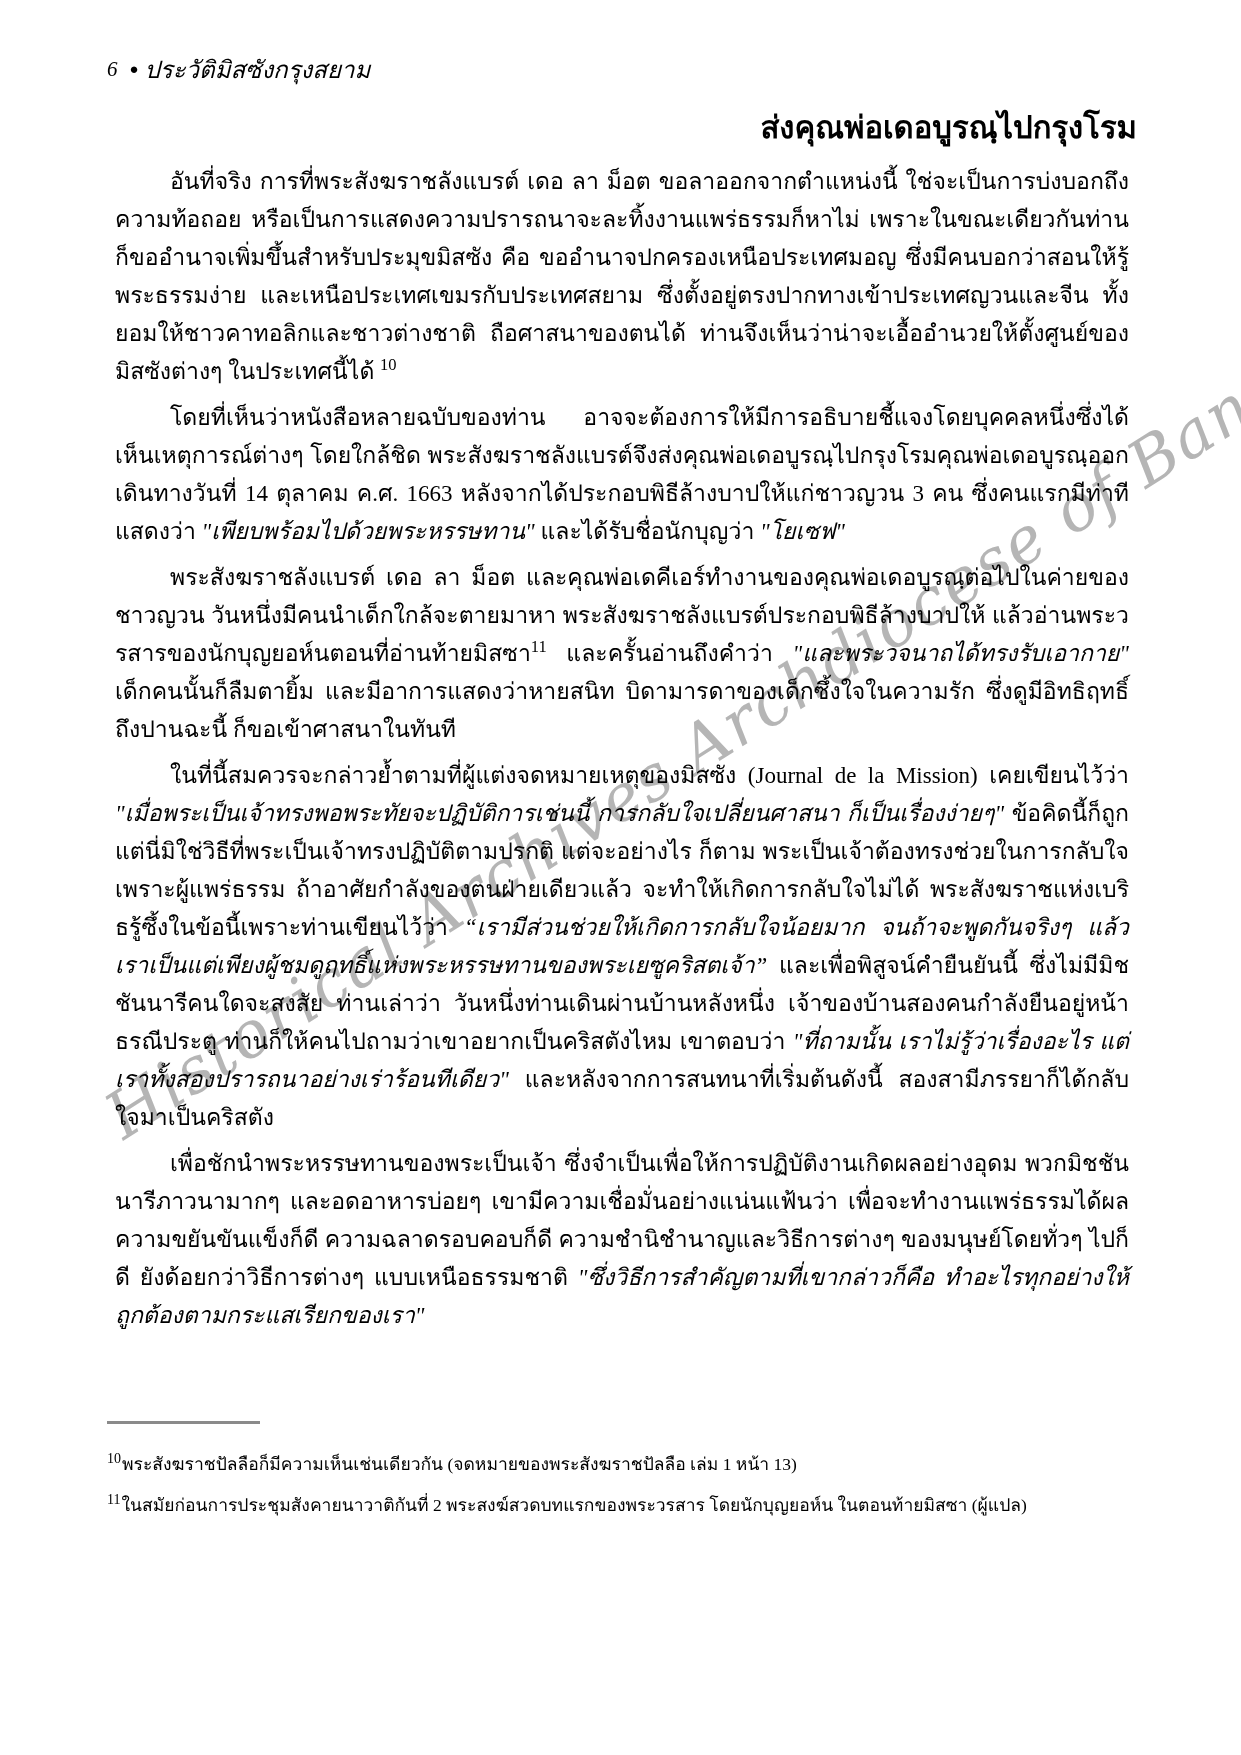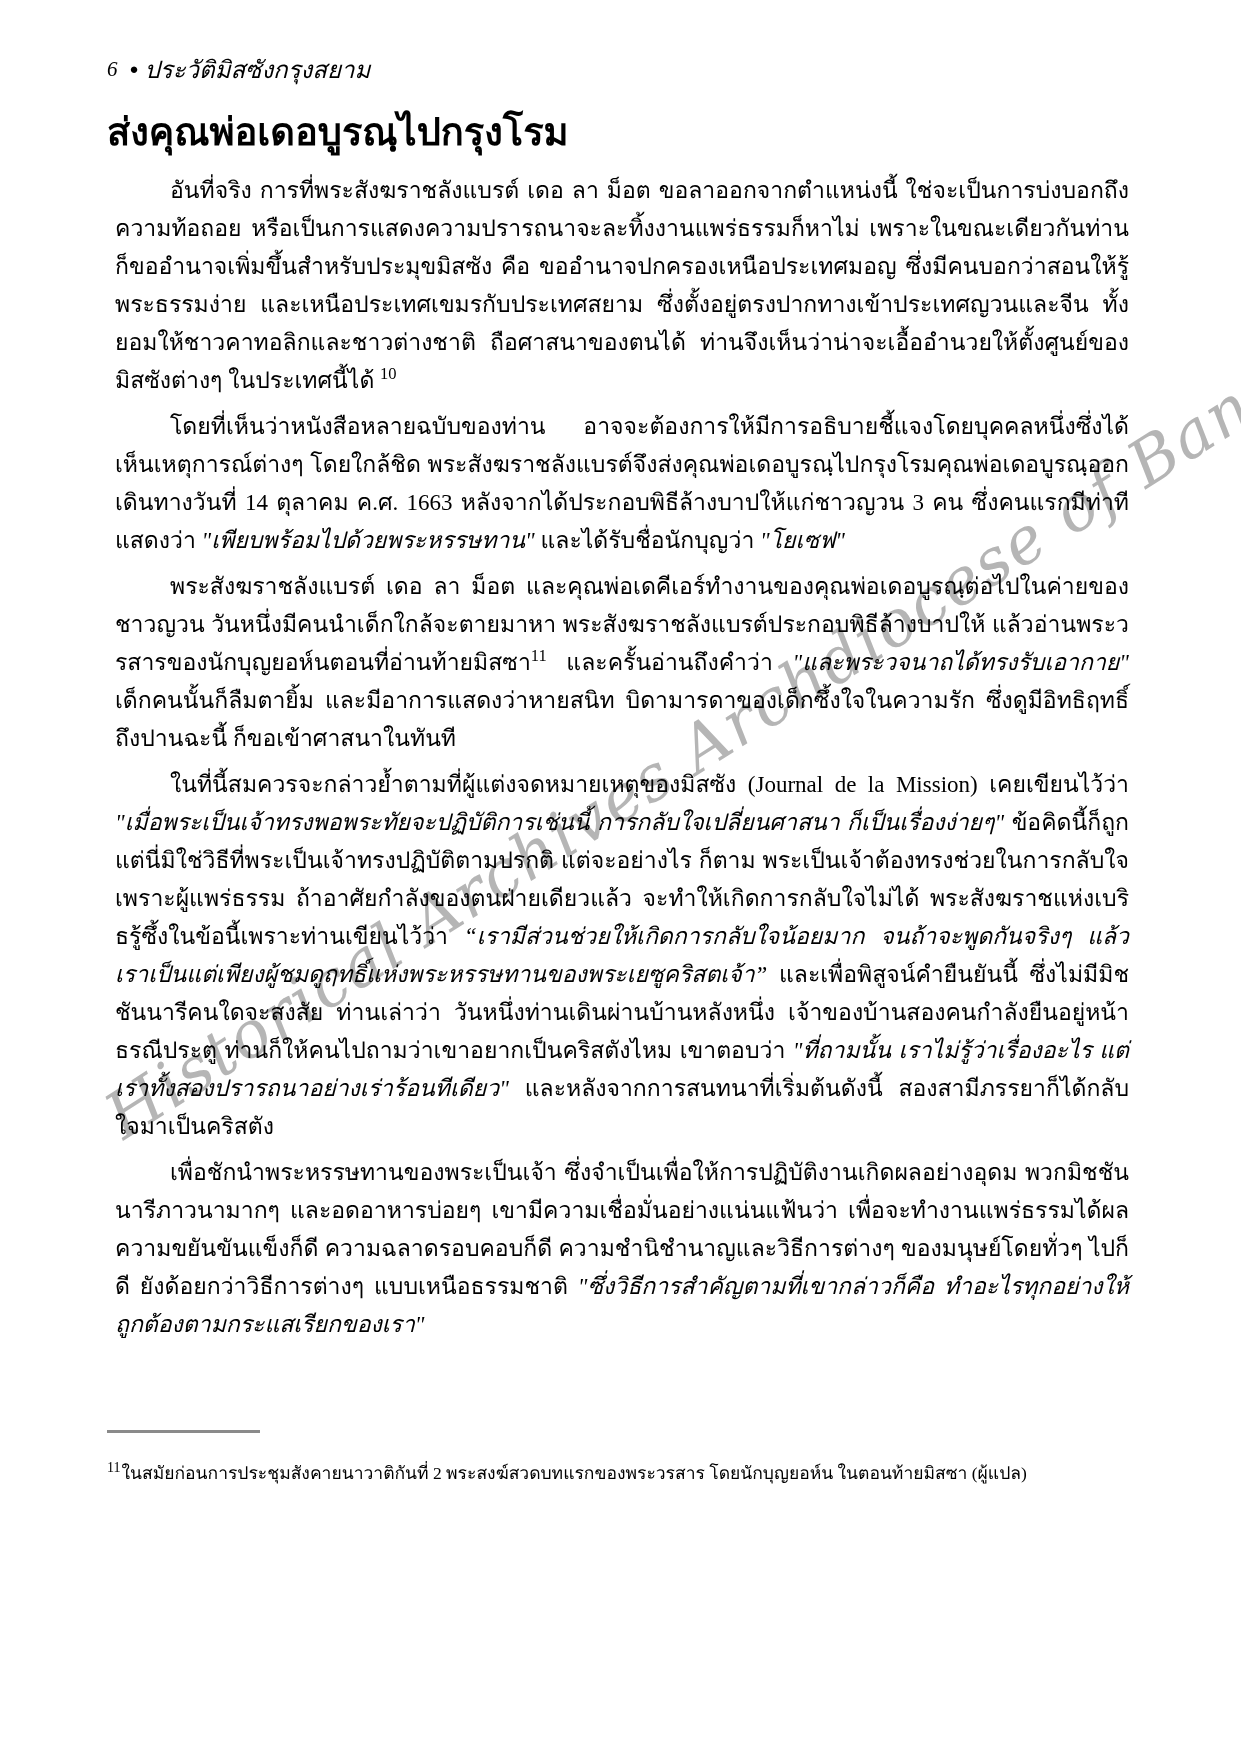--- a/index.html
+++ b/index.html
@@ -31,23 +31,24 @@
     font-size: 15px;
     line-height: 1;
     margin-left: 6px;
   }
   .running-title { font-style: italic; font-size: 24px; }
 
   
   .section-heading {
     font-family: "Liberation Sans", sans-serif;
     font-weight: bold;
-    font-size: 38px;
+    font-size: 31px;
     line-height: 1.35;
     margin: 22px 0 14px 0;
+    text-align: right;
   }
   .section-heading:first-child { margin-top: 0; }
 
   
   .par {
     font-size: 23px;
     line-height: 38px;
     text-align: justify;
     text-indent: 55px;
     margin: 8px;
@@ -113,16 +114,17 @@
       <div class="section-heading">ส่งคุณพ่อเดอบูรณฺไปกรุงโรม</div>
       <p class="par"><span>อันที่จริง การที่พระสังฆราชลังแบรต์ เดอ ลา ม็อต ขอลาออกจากตำแหน่งนี้ ใช่จะเป็นการบ่งบอกถึงความท้อถอย หรือเป็นการแสดงความปรารถนาจะละทิ้งงานแพร่ธรรมก็หาไม่ เพราะในขณะเดียวกันท่านก็ขออำนาจเพิ่มขึ้นสำหรับประมุขมิสซัง คือ ขออำนาจปกครองเหนือประเทศมอญ ซึ่งมีคนบอกว่าสอนให้รู้พระธรรมง่าย และเหนือประเทศเขมรกับประเทศสยาม ซึ่งตั้งอยู่ตรงปากทางเข้าประเทศญวนและจีน ทั้งยอมให้ชาวคาทอลิกและชาวต่างชาติ ถือศาสนาของตนได้ ท่านจึงเห็นว่าน่าจะเอื้ออำนวยให้ตั้งศูนย์ของมิสซังต่างๆ ในประเทศนี้ได้ </span><sup>10</sup></p>
       <p class="par"><span>โดยที่เห็นว่าหนังสือหลายฉบับของท่าน อาจจะต้องการให้มีการอธิบายชี้แจงโดยบุคคลหนึ่งซึ่งได้เห็นเหตุการณ์ต่างๆ โดยใกล้ชิด พระสังฆราชลังแบรต์จึงส่งคุณพ่อเดอบูรณฺไปกรุงโรมคุณพ่อเดอบูรณฺออกเดินทางวันที่ 14 ตุลาคม ค.ศ. 1663 หลังจากได้ประกอบพิธีล้างบาปให้แก่ชาวญวน 3 คน ซึ่งคนแรกมีท่าทีแสดงว่า </span><span class="it">"เพียบพร้อมไปด้วยพระหรรษทาน"</span><span> และได้รับชื่อนักบุญว่า </span><span class="it">"โยเซฟ"</span></p>
       <p class="par"><span>พระสังฆราชลังแบรต์ เดอ ลา ม็อต และคุณพ่อเดคีเอร์ทำงานของคุณพ่อเดอบูรณฺต่อไปในค่ายของชาวญวน วันหนึ่งมีคนนำเด็กใกล้จะตายมาหา พระสังฆราชลังแบรต์ประกอบพิธีล้างบาปให้ แล้วอ่านพระวรสารของนักบุญยอห์นตอนที่อ่านท้ายมิสซา</span><sup>11</sup><span> และครั้นอ่านถึงคำว่า </span><span class="it">"และพระวจนาถได้ทรงรับเอากาย"</span><span> เด็กคนนั้นก็ลืมตายิ้ม และมีอาการแสดงว่าหายสนิท บิดามารดาของเด็กซึ้งใจในความรัก ซึ่งดูมีอิทธิฤทธิ์ถึงปานฉะนี้ ก็ขอเข้าศาสนาในทันที</span></p>
       <p class="par"><span>ในที่นี้สมควรจะกล่าวย้ำตามที่ผู้แต่งจดหมายเหตุของมิสซัง (Journal de la Mission) เคยเขียนไว้ว่า </span><span class="it">"เมื่อพระเป็นเจ้าทรงพอพระทัยจะปฏิบัติการเช่นนี้ การกลับใจเปลี่ยนศาสนา ก็เป็นเรื่องง่ายๆ"</span><span> ข้อคิดนี้ก็ถูก แต่นี่มิใช่วิธีที่พระเป็นเจ้าทรงปฏิบัติตามปรกติ แต่จะอย่างไร ก็ตาม พระเป็นเจ้าต้องทรงช่วยในการกลับใจ เพราะผู้แพร่ธรรม ถ้าอาศัยกำลังของตนฝ่ายเดียวแล้ว จะทำให้เกิดการกลับใจไม่ได้ พระสังฆราชแห่งเบริธรู้ซึ้งในข้อนี้เพราะท่านเขียนไว้ว่า </span><span class="it">“เรามีส่วนช่วยให้เกิดการกลับใจน้อยมาก จนถ้าจะพูดกันจริงๆ แล้ว เราเป็นแต่เพียงผู้ชมดูฤทธิ์แห่งพระหรรษทานของพระเยซูคริสตเจ้า”</span><span> และเพื่อพิสูจน์คำยืนยันนี้ ซึ่งไม่มีมิชชันนารีคนใดจะสงสัย ท่านเล่าว่า วันหนึ่งท่านเดินผ่านบ้านหลังหนึ่ง เจ้าของบ้านสองคนกำลังยืนอยู่หน้าธรณีประตู ท่านก็ให้คนไปถามว่าเขาอยากเป็นคริสตังไหม เขาตอบว่า </span><span class="it">"ที่ถามนั้น เราไม่รู้ว่าเรื่องอะไร แต่เราทั้งสองปรารถนาอย่างเร่าร้อนทีเดียว"</span><span> และหลังจากการสนทนาที่เริ่มต้นดังนี้ สองสามีภรรยาก็ได้กลับใจมาเป็นคริสตัง</span></p>
       <p class="par"><span>เพื่อชักนำพระหรรษทานของพระเป็นเจ้า ซึ่งจำเป็นเพื่อให้การปฏิบัติงานเกิดผลอย่างอุดม พวกมิชชันนารีภาวนามากๆ และอดอาหารบ่อยๆ เขามีความเชื่อมั่นอย่างแน่นแฟ้นว่า เพื่อจะทำงานแพร่ธรรมได้ผล ความขยันขันแข็งก็ดี ความฉลาดรอบคอบก็ดี ความชำนิชำนาญและวิธีการต่างๆ ของมนุษย์โดยทั่วๆ ไปก็ดี ยังด้อยกว่าวิธีการต่างๆ แบบเหนือธรรมชาติ </span><span class="it">"ซึ่งวิธีการสำคัญตามที่เขากล่าวก็คือ ทำอะไรทุกอย่างให้ถูกต้องตามกระแสเรียกของเรา"</span></p>
     </div>
 
   <div class="footnote-area">
     <div class="footnote-rule"></div>
+    <p class="footnote"><sup>10</sup><span>พระสังฆราชปัลลือก็มีความเห็นเช่นเดียวกัน (จดหมายของพระสังฆราชปัลลือ เล่ม 1 หน้า 13)</span></p>
     <p class="footnote"><sup>11</sup><span>ในสมัยก่อนการประชุมสังคายนาวาติกันที่ 2 พระสงฆ์สวดบทแรกของพระวรสาร โดยนักบุญยอห์น ในตอนท้ายมิสซา (ผู้แปล)</span></p>
   </div>
 
 </div>
 
 </body></html>

